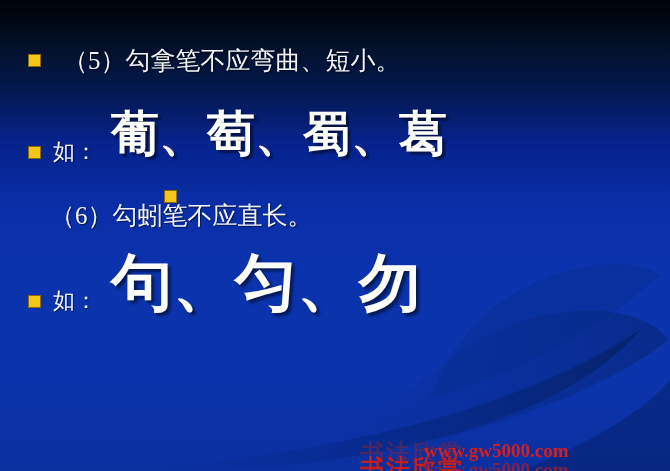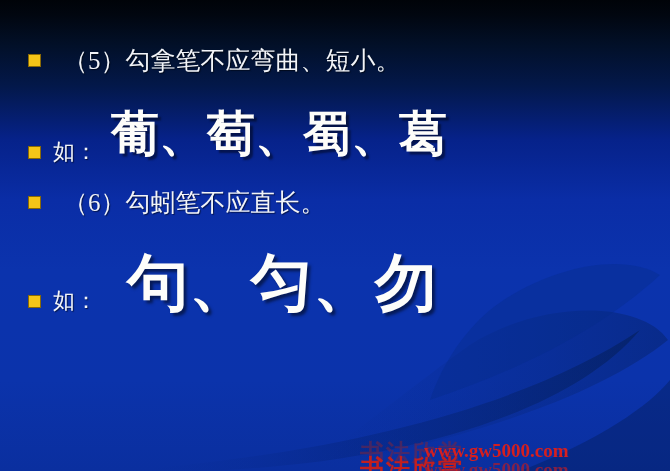--- a/index.html
+++ b/index.html
@@ -92,26 +92,26 @@
   }
 
   
   #line1 { left: 28px;  top: 48px; }
   #line1 .small-text { margin-left: 22px; }
 
   #line2 { left: 28px;  top: 128px; }
   #line2 .ru-label  { margin-left: 12px; }
   #line2 .big-text  { margin-left: 14px; position: relative; top: -18px; }
 
-  #line3 { left: 28px;  top: 190px; }
+  #line3 { left: 28px;  top: 190px; flex-direction: column; }
   #line3 .small-text { margin-left: 22px; }
 
   #line4 { left: 28px;  top: 270px; }
   #line4 .ru-label   { margin-left: 12px; }
-  #line4 .big-text-b { margin-left: 30px; position: relative; top: -18px; }
+  #line4 .big-text-b { margin-left: 14px; position: relative; top: -18px; }
 
   
   .watermark {
     position: absolute;
     pointer-events: none;
     font-family: Liberation Serif, serif;
   }
 
   #wm-url-1 {
     left: 424px;

